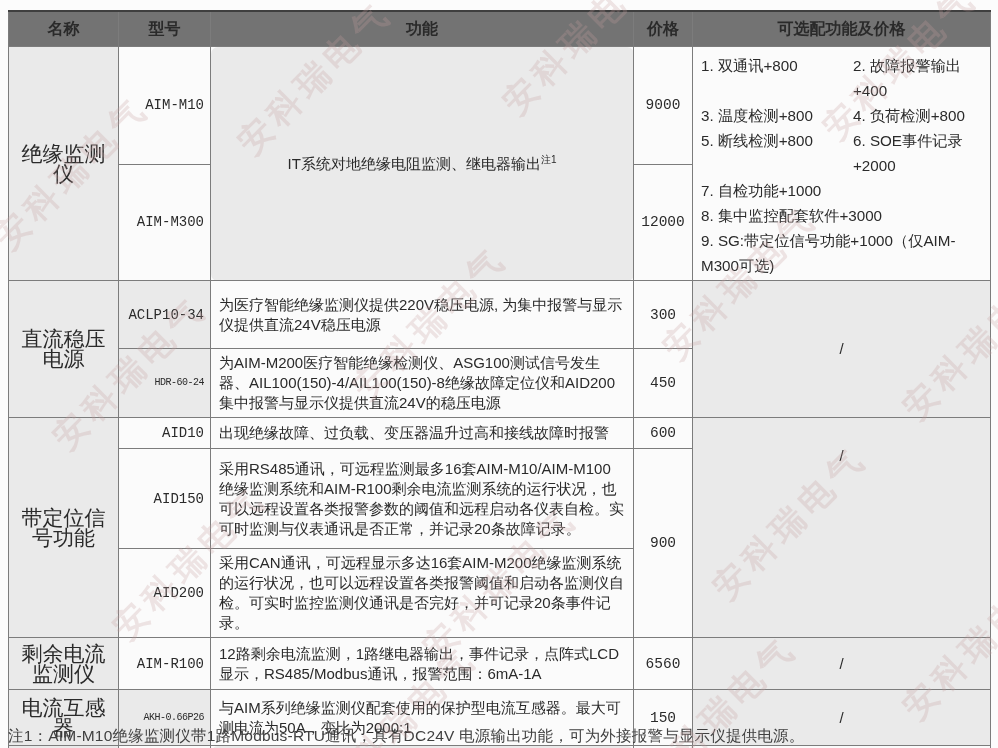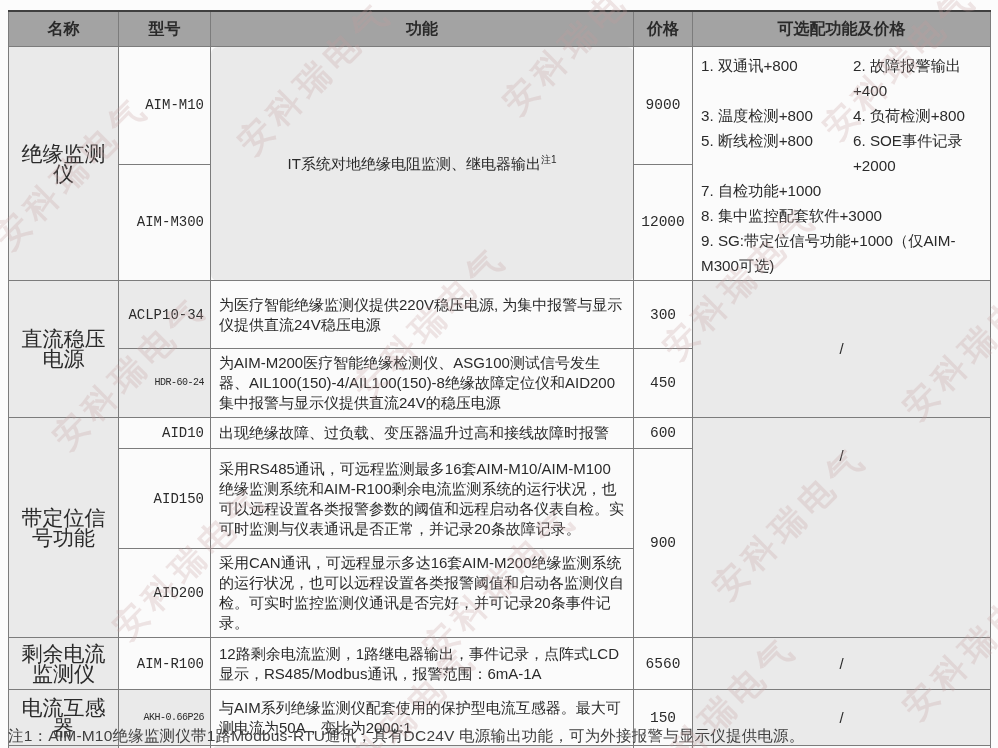--- a/index.html
+++ b/index.html
@@ -17,21 +17,21 @@
   }
   .tbl th,.tbl td{
     border:1px solid #7c7c7c;
     font-size:15px;line-height:20px;
     padding:2px 6px;
     vertical-align:middle;
     background:#fbfbfb;
     overflow:hidden;
   }
   .tbl th{
-    background:#a3a3a3;font-weight:bold;font-size:16px;text-align:center;
+    background:#737373;font-weight:bold;font-size:16px;text-align:center;
     height:30px;
   }
   td.g{background:#eaeaea;}
   td.name{text-align:center;white-space:pre-line;font-size:21px;margin-top:20px;}
   td.model{
     text-align:right;
     font-family:"Liberation Mono",monospace;
     font-size:14px;letter-spacing:0;
   }
   td.model.small{font-size:10px;letter-spacing:-0.5px;}

